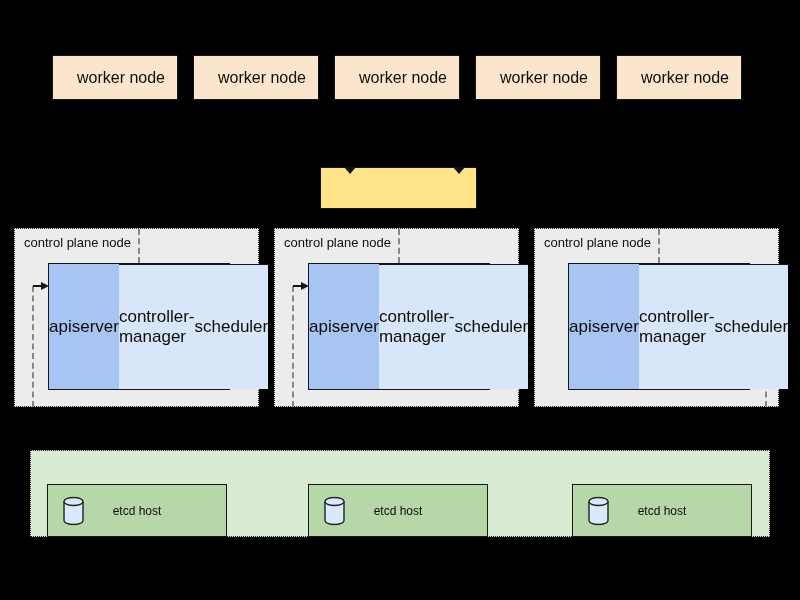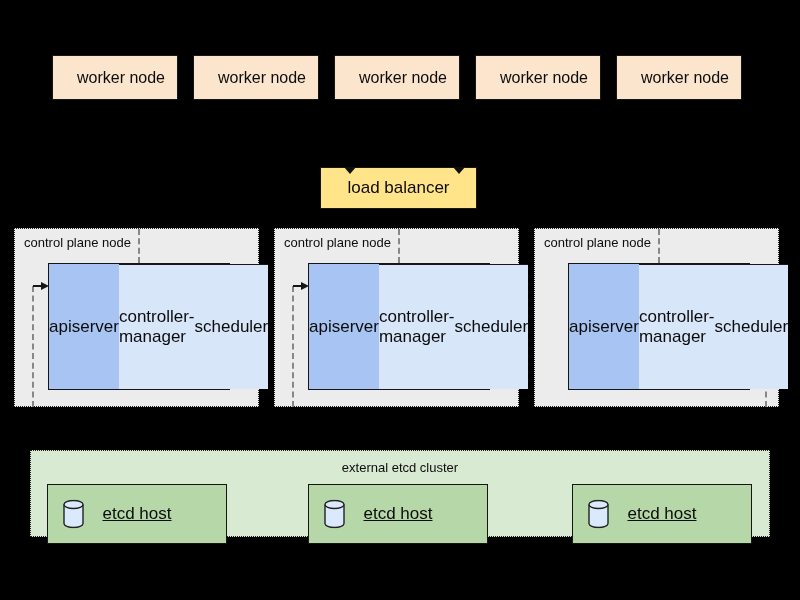--- a/index.html
+++ b/index.html
@@ -25,21 +25,21 @@
   .side-dash-l{left:17px;top:57px;height:121px;}
   .side-dash-r{left:230px;top:57px;height:121px;}
   .hline{position:absolute;height:2px;background:#161616;top:56px;}
   .hl-l{left:18px;width:9px;}
   .hl-r{left:222px;width:9px;}
   .arr{position:absolute;width:0;height:0;border-top:4.5px solid transparent;border-bottom:4.5px solid transparent;top:52.5px;}
   .arr-right{border-left:8px solid #161616;left:26px;}
   .arr-left{border-right:8px solid #161616;left:207px;}
   .etcd{left:30px;top:450px;width:740px;height:87px;border:1px dotted #1d1d1d;position:absolute;box-sizing:border-box;}
   .etcd-label{position:absolute;top:9px;left:0;right:0;text-align:center;font-size:13px;}
-  .host{top:33px;width:180px;height:60px;font-size:17px;text-decoration:underline;}
+  .host{top:33px;width:180px;height:53px;font-size:12px;}
   .h0{left:16px}.h1{left:277px}.h2{left:541px}
   .cyl{position:absolute;left:14px;top:50%;transform:translateY(-50%);line-height:0;}
 </style>
 </head>
 <body>
 
 <div class="box worker w0" style="background-color: rgb(252, 229, 205);">
     <span>worker node</span>
   </div>
 <div class="box worker w1" style="background-color: rgb(252, 229, 205);">
@@ -51,21 +51,20 @@
 <div class="box worker w3" style="background-color: rgb(252, 229, 205);">
     <span>worker node</span>
   </div>
 <div class="box worker w4" style="background-color: rgb(252, 229, 205);">
     <span>worker node</span>
   </div>
 
 <div class="box lb" style="background-color: rgb(255, 228, 138);">
   <span class="notch n1"></span>
   <span class="notch n2"></span>
-  <span>load balancer</span>
 </div>
 
 <div class="cp cp0" style="background-color: rgb(236, 236, 236);">
   <div class="cp-label">control plane node</div>
   <div class="vdash top-dash"></div>
   <div class="vdash side-dash-l"></div>
   <div class="hline hl-l"></div>
   <div class="arr arr-right"></div>
   <div class="stack">
     <div class="row" style="background-color: rgb(167, 196, 242);">
@@ -112,21 +111,20 @@
     <div class="row" style="background-color: rgb(215, 230, 249);">
         <span>controller-manager</span>
       </div>
     <div class="row" style="background-color: rgb(215, 230, 249);">
         <span>scheduler</span>
       </div>
   </div>
 </div>
 
 <div class="etcd" style="background-color: rgb(217, 234, 211);">
-  <div class="etcd-label">external etcd cluster</div>
 
   <div class="box host h0" style="background-color: rgb(182, 215, 168);">
     <span class="cyl">
       <svg width="23" height="29" viewBox="0 0 23 29">
           <path d="M2,5 v19 c0,2.2 4.3,4 9.5,4 s9.5,-1.8 9.5,-4 V5" fill="#dbe9fc" stroke="#222" stroke-width="1.4"></path>
           <ellipse cx="11.5" cy="5" rx="9.5" ry="4" fill="#dbe9fc" stroke="#222" stroke-width="1.4"></ellipse>
         </svg>
     </span>
     <span>etcd host</span>
   </div>

